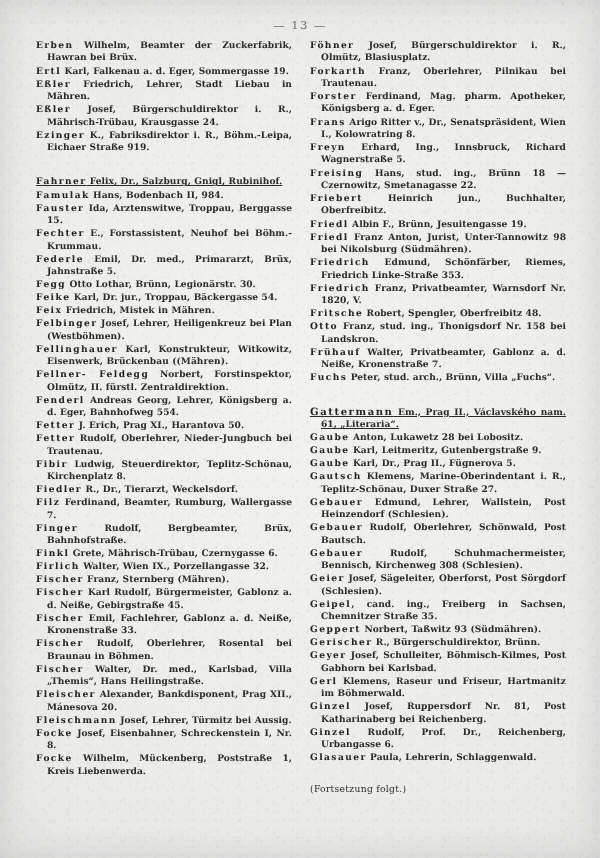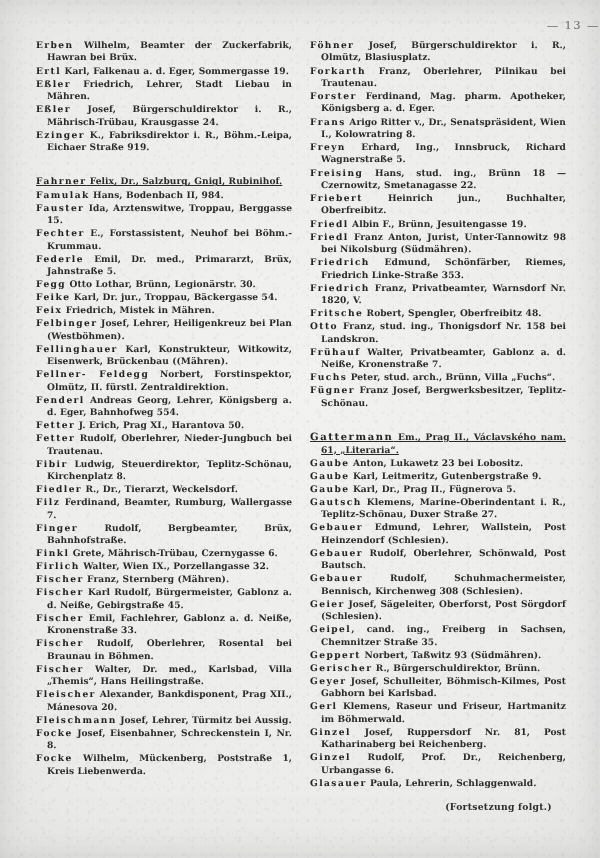--- a/index.html
+++ b/index.html
@@ -64,21 +64,21 @@
       inset 0 0 26px rgba(120,120,118,.16),
       inset 0 0 70px rgba(130,130,128,.10);
   }
 
   
   .folio {
     position: absolute;
     top: 18px;
     left: 0;
     width: 600px;
-    text-align: right;
+    text-align: center;
     font-size: 11.5px;
     letter-spacing: 1.4px;
     color: #4d4d4b;
     font-family: "DejaVu Serif", "Liberation Serif", serif;
     opacity: .82;
   }
 
   
   #columns {
     position: absolute;
@@ -124,25 +124,24 @@
   }
   .surname.big {
     font-size: 10px;
     letter-spacing: 1.6px;
   }
   .rest {
     letter-spacing: .05px;
   }
 
   .continuation {
-    margin-top: 11px;
-    text-align: right;
+    margin-top: 18px;
     padding-right: 14px;
     font-size: 9.2px;
-    font-weight: 700;
+    font-weight: 400;
     color: #2d2d2c;
     letter-spacing: .3px;
     filter: blur(.013em);
   }
 </style>
 </head>
 <body>
 
 <div id="page">
 
@@ -197,23 +196,22 @@
         <div class="entry"><span class="surname">Freising</span><span class="rest"> Hans, stud. ing., Brünn 18 — Czernowitz, Smetanagasse 22.</span></div>
         <div class="entry"><span class="surname">Friebert</span><span class="rest"> Heinrich jun., Buchhalter, Oberfreibitz.</span></div>
         <div class="entry"><span class="surname">Friedl</span><span class="rest"> Albin F., Brünn, Jesuitengasse 19.</span></div>
         <div class="entry"><span class="surname">Friedl</span><span class="rest"> Franz Anton, Jurist, Unter-Tannowitz 98 bei Nikolsburg (Südmähren).</span></div>
         <div class="entry"><span class="surname">Friedrich</span><span class="rest"> Edmund, Schönfärber, Riemes, Friedrich Linke-Straße 353.</span></div>
         <div class="entry"><span class="surname">Friedrich</span><span class="rest"> Franz, Privatbeamter, Warnsdorf Nr. 1820, V.</span></div>
         <div class="entry"><span class="surname">Fritsche</span><span class="rest"> Robert, Spengler, Oberfreibitz 48.</span></div>
         <div class="entry"><span class="surname">Otto</span><span class="rest"> Franz, stud. ing., Thonigsdorf Nr. 158 bei Landskron.</span></div>
         <div class="entry"><span class="surname">Frühauf</span><span class="rest"> Walter, Privatbeamter, Gablonz a. d. Neiße, Kronenstraße 7.</span></div>
         <div class="entry"><span class="surname">Fuchs</span><span class="rest"> Peter, stud. arch., Brünn, Villa „Fuchs“.</span></div>
-        <div class="entry"><span class="surname">Fügner</span><span class="rest"> Franz Josef, Bergwerksbesitzer, Teplitz-Schönau.</span></div>
         <div class="entry section-start"><span class="surname big">Gattermann</span><span class="rest"> Em., Prag II., Václavského nam. 61, „Literaria“.</span></div>
-        <div class="entry"><span class="surname">Gaube</span><span class="rest"> Anton, Lukawetz 23 bei Lobositz.</span></div>
+        <div class="entry"><span class="surname">Gaube</span><span class="rest"> Anton, Lukawetz 28 bei Lobositz.</span></div>
         <div class="entry"><span class="surname">Gaube</span><span class="rest"> Karl, Leitmeritz, Gutenbergstraße 9.</span></div>
         <div class="entry"><span class="surname">Gaube</span><span class="rest"> Karl, Dr., Prag II., Fügnerova 5.</span></div>
         <div class="entry"><span class="surname">Gautsch</span><span class="rest"> Klemens, Marine-Oberindentant i. R., Teplitz-Schönau, Duxer Straße 27.</span></div>
         <div class="entry"><span class="surname">Gebauer</span><span class="rest"> Edmund, Lehrer, Wallstein, Post Heinzendorf (Schlesien).</span></div>
         <div class="entry"><span class="surname">Gebauer</span><span class="rest"> Rudolf, Oberlehrer, Schönwald, Post Bautsch.</span></div>
         <div class="entry"><span class="surname">Gebauer</span><span class="rest"> Rudolf, Schuhmachermeister, Bennisch, Kirchenweg 308 (Schlesien).</span></div>
         <div class="entry"><span class="surname">Geier</span><span class="rest"> Josef, Sägeleiter, Oberforst, Post Sörgdorf (Schlesien).</span></div>
         <div class="entry"><span class="surname">Geipel</span><span class="rest">, cand. ing., Freiberg in Sachsen, Chemnitzer Straße 35.</span></div>
         <div class="entry"><span class="surname">Geppert</span><span class="rest"> Norbert, Taßwitz 93 (Südmähren).</span></div>
         <div class="entry"><span class="surname">Gerischer</span><span class="rest"> R., Bürgerschuldirektor, Brünn.</span></div>

